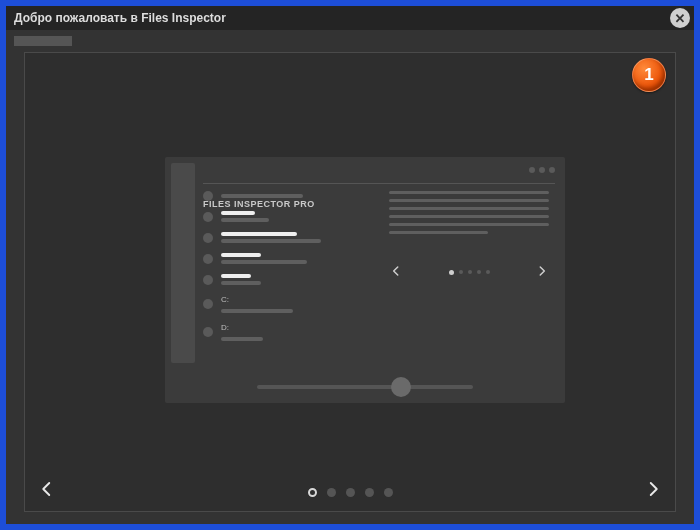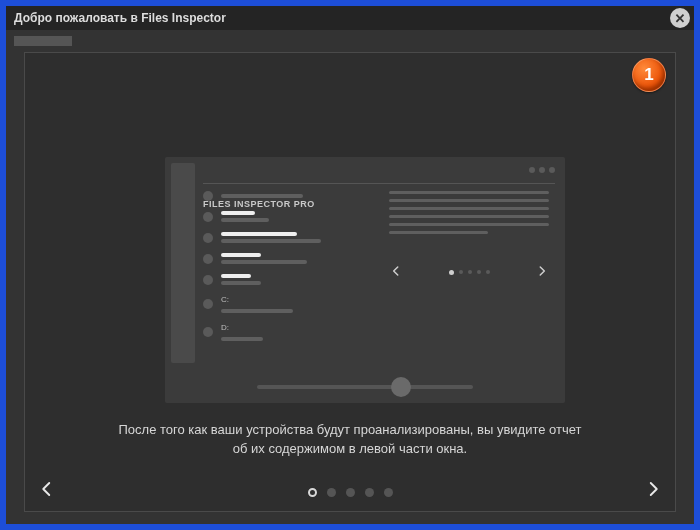--- a/index.html
+++ b/index.html
@@ -147,24 +147,20 @@
               <path d="M9 5l7 7-7 7" stroke="#cfcfcf" stroke-width="2.5" fill="none" stroke-linecap="round" stroke-linejoin="round"></path>
             </svg>
         </span>
       </div>
 
       <div class="slider">
         <div class="knob"></div>
       </div>
     </div>
 
-    <div class="subtext">
-      <span>После того как ваши устройства будут проанализированы, вы увидите отчет</span><br>
-      <span>об их содержимом в левой части окна.</span>
-    </div>
 
     <div class="nav prev">
       <svg viewBox="0 0 24 24" width="18" height="18">
           <path d="M15 4l-8 8 8 8" stroke="#e8e8e8" stroke-width="2.5" fill="none" stroke-linecap="round" stroke-linejoin="round"></path>
         </svg>
     </div>
     <div class="nav next">
       <svg viewBox="0 0 24 24" width="18" height="18">
           <path d="M9 4l8 8-8 8" stroke="#e8e8e8" stroke-width="2.5" fill="none" stroke-linecap="round" stroke-linejoin="round"></path>
         </svg>

